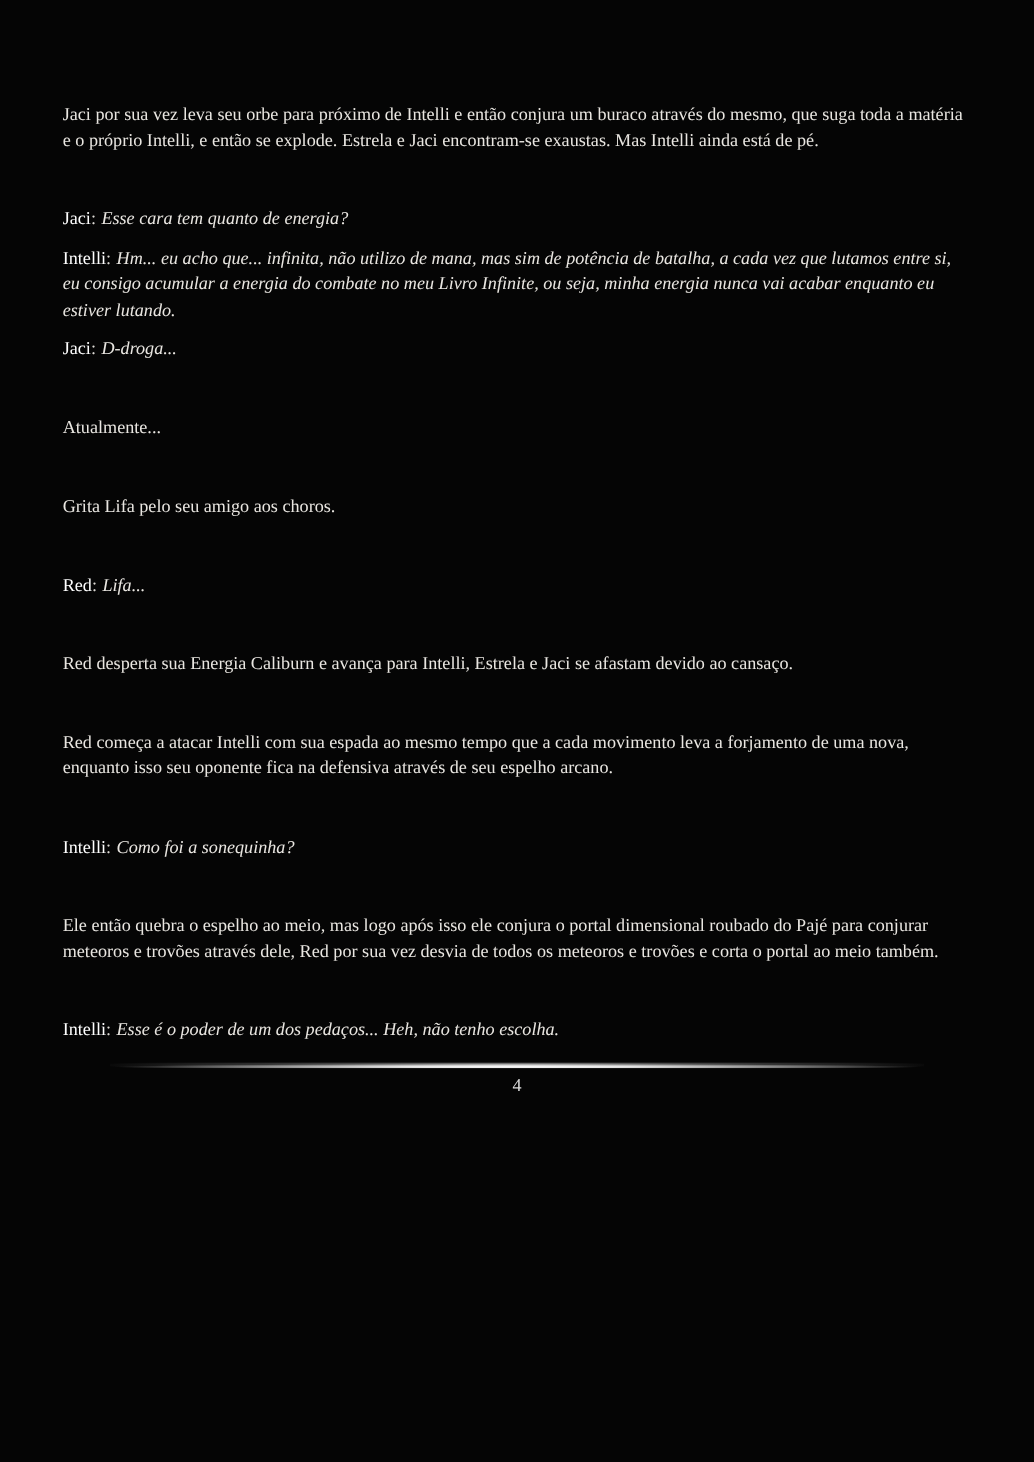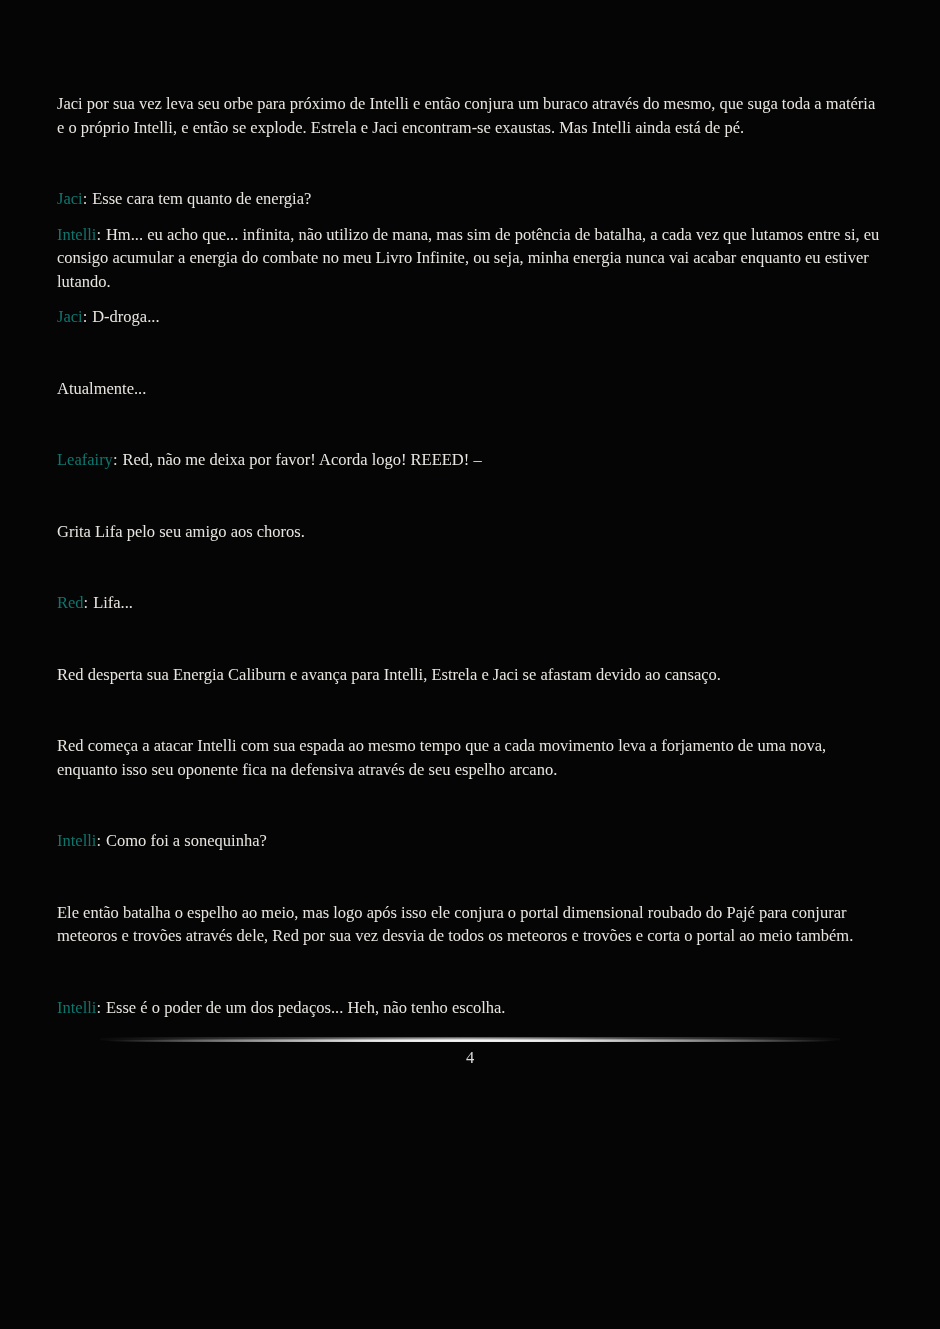--- a/index.html
+++ b/index.html
@@ -20,27 +20,28 @@
     line-height: 23.5px;
   }
   p.para {
     margin: 0 0 12px 0;
     max-width: 832px;
   }
   p.sect {
     margin-top: 48px;
   }
   .speaker {
-    color: #0f766e;
+    color: #ffffff;
   }
   .colon {
     color: #dddad5;
   }
   .dlg-text {
     margin-left: 0.30em;
+    font-style: italic;
   }
   .italic {
   }
   .footer {
     margin-top: 18px;
   }
   .divider {
     width: 740px;
     height: 5px;
     margin: 0 auto;
@@ -64,36 +65,35 @@
   <p class="para"><span>Jaci por sua vez leva seu orbe para próximo de Intelli e então conjura um buraco através do mesmo, que suga toda a matéria e o próprio Intelli, e então se explode. Estrela e Jaci encontram-se exaustas. Mas Intelli ainda está de pé.</span></p>
 
   <p class="para sect"><span class="speaker">Jaci</span><span class="colon">:</span><span class="dlg-text">Esse cara tem quanto de energia?</span></p>
 
   <p class="para"><span class="speaker">Intelli</span><span class="colon">:</span><span class="dlg-text">Hm... eu acho que... infinita, não utilizo de mana, mas sim de potência de batalha, a cada vez que lutamos entre si, eu consigo acumular a energia do combate no meu Livro Infinite, ou seja, minha energia nunca vai acabar enquanto eu estiver lutando.</span></p>
 
   <p class="para"><span class="speaker">Jaci</span><span class="colon">:</span><span class="dlg-text">D-droga...</span></p>
 
   <p class="para sect"><span>Atualmente...</span></p>
 
-  <p class="para sect"><span class="speaker">Leafairy</span><span class="colon">:</span><span class="dlg-text">Red, não me deixa por favor! Acorda logo! REEED! –</span></p>
 
   <p class="para sect"><span>Grita Lifa pelo seu amigo aos choros.</span></p>
 
   <p class="para sect"><span class="speaker">Red</span><span class="colon">:</span><span class="dlg-text">Lifa...</span></p>
 
   <p class="para sect"><span>Red desperta sua Energia Caliburn e avança para Intelli, Estrela e Jaci se afastam devido ao cansaço.</span></p>
 
 
 
   <p class="para sect"><span>Red começa a atacar Intelli com sua espada ao mesmo tempo que a cada movimento leva a forjamento de uma nova, enquanto isso seu oponente fica na defensiva através de seu espelho arcano.</span></p>
 
   <p class="para sect"><span class="speaker">Intelli</span><span class="colon">:</span><span class="dlg-text">Como foi a sonequinha?</span></p>
 
 
-  <p class="para sect"><span>Ele então batalha o espelho ao meio, mas logo após isso ele conjura o portal dimensional roubado do Pajé para conjurar meteoros e trovões através dele, Red por sua vez desvia de todos os meteoros e trovões e corta o portal ao meio também.</span></p>
+  <p class="para sect"><span>Ele então quebra o espelho ao meio, mas logo após isso ele conjura o portal dimensional roubado do Pajé para conjurar meteoros e trovões através dele, Red por sua vez desvia de todos os meteoros e trovões e corta o portal ao meio também.</span></p>
 
   <p class="para sect"><span class="speaker">Intelli</span><span class="colon">:</span><span class="dlg-text italic">Esse é o poder de um dos pedaços... Heh, não tenho escolha.</span></p>
 
   <div class="footer">
     <div class="divider"></div>
     <div class="page-number">4</div>
   </div>
 
 </div>
 

